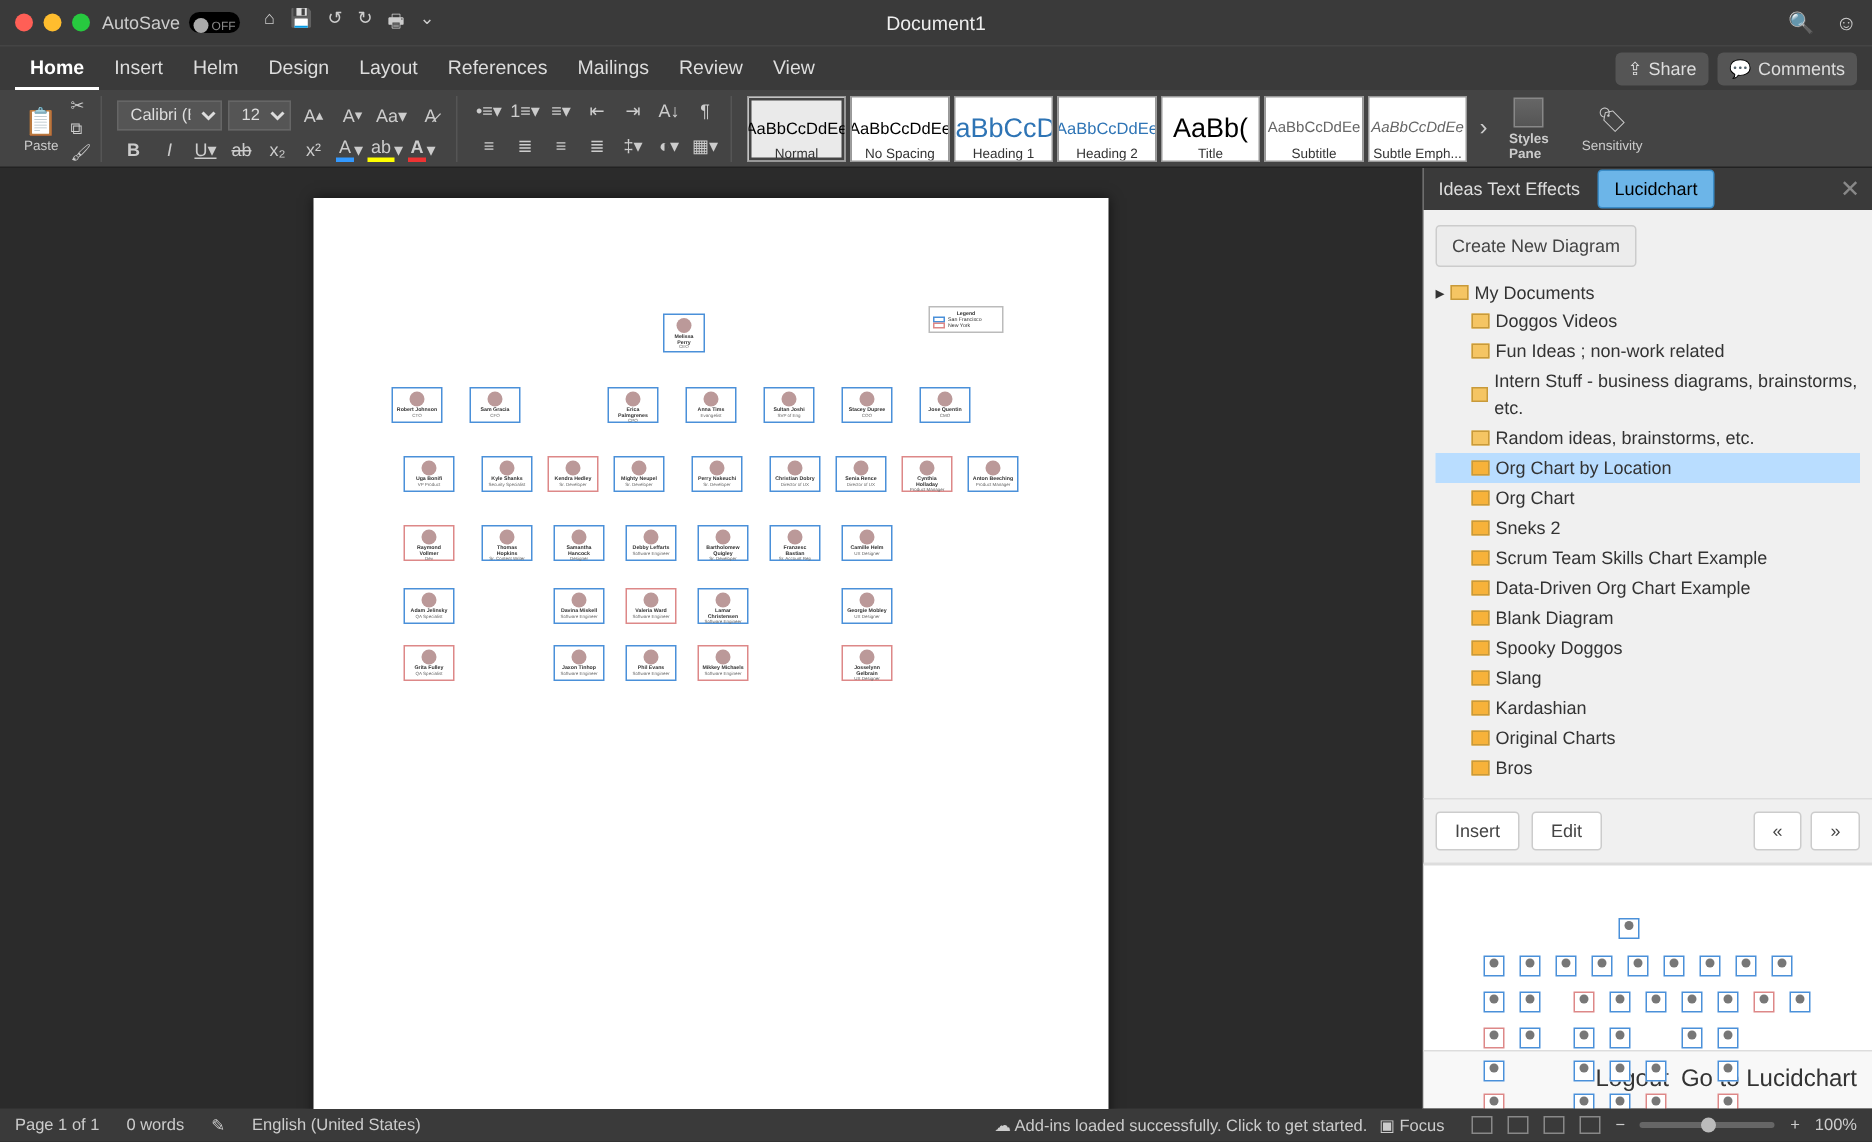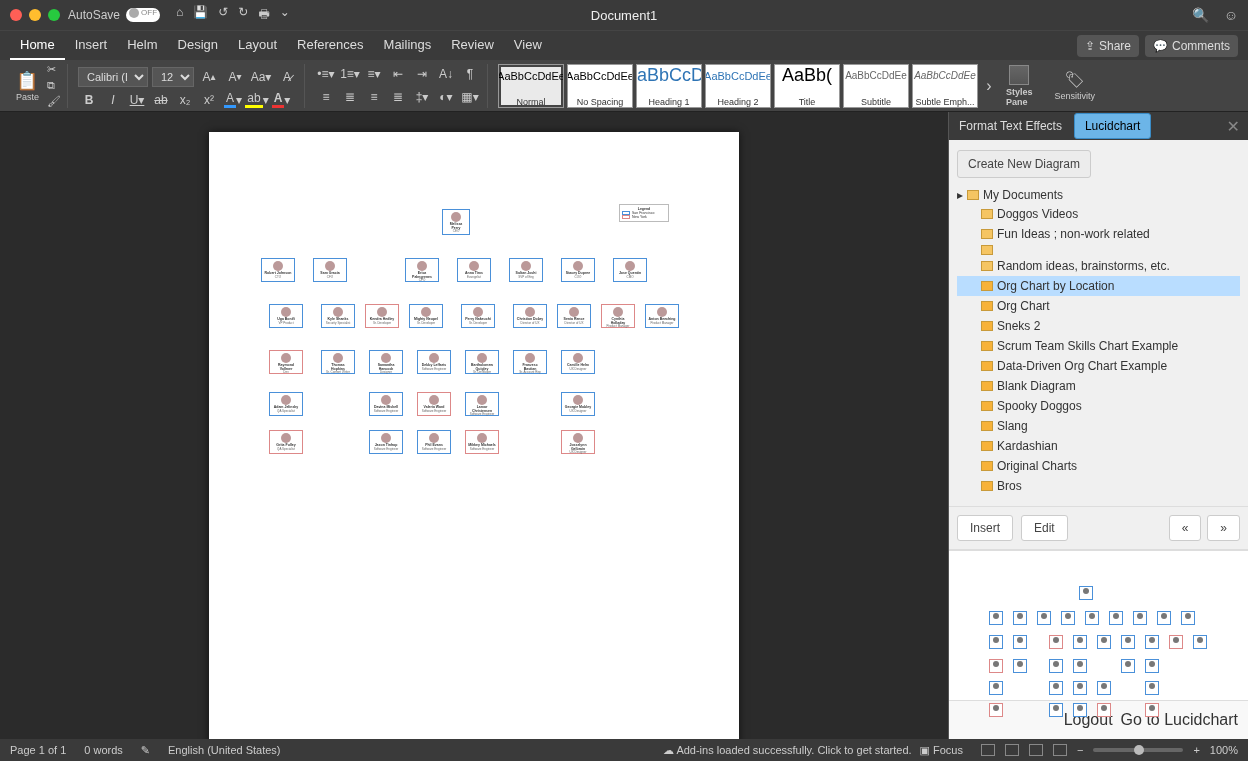--- a/index.html
+++ b/index.html
@@ -4,51 +4,51 @@
 <style>
 * { box-sizing: border-box; margin: 0; padding: 0; font-family: -apple-system, "Segoe UI", sans-serif; }
 body { width: 1248px; height: 761px; overflow: hidden; background: #2b2b2b; color: #ddd; }
 
 
 .titlebar { height: 30px; background: #3a3a3a; display: flex; align-items: center; padding: 0 10px; gap: 8px; font-size: 12px; }
 .traffic { display: flex; gap: 7px; }
 .traffic span { width: 12px; height: 12px; border-radius: 50%; display: inline-block; }
 .t-red { background: #ff5f56; } .t-yel { background: #ffbd2e; } .t-grn { background: #27c93f; }
 .autosave { color: #ccc; display: flex; align-items: center; gap:6px;}
-.autosave-toggle { background:#ffffff; border-radius:8px; width:34px; height:14px; display:flex; align-items:flex-start; font-size:8px; color:#888; padding:0 3px; gap:2px;}
+.autosave-toggle { background:#000000; border-radius:8px; width:34px; height:14px; display:flex; align-items:flex-end; font-size:8px; color:#888; padding:0 3px; gap:2px;}
 .autosave-toggle::before { content:''; width:10px; height:10px; background:#aaa; border-radius:50%; }
 .qat { display:flex; gap:10px; color:#ccc; padding-left:8px; }
 .qat span { cursor:default; }
 .doc-title { position:absolute; left:50%; transform:translateX(-50%); color:#eee; font-size:13px; }
 .titlebar-right { margin-left:auto; display:flex; gap:14px; color:#ccc; font-size:14px;}
 
 
 .tabbar { height:30px; background:#3a3a3a; border-top:1px solid #444; display:flex; align-items:center; padding:0 10px; font-size:13px;}
 .tabbar .tab { padding:6px 10px; color:#ddd; cursor:default; }
-.tabbar .tab.active { color:#fff; border-bottom:2px solid #fff; font-weight:400;}
+.tabbar .tab.active { color:#fff; border-bottom:2px solid #fff; font-weight:700;}
 .tab-spacer { flex:1; }
 .tabbtn { background:#555; border-radius:4px; padding:4px 8px; margin-left:6px; font-size:12px; display:flex; align-items:center; gap:4px; color:#ddd;}
 
 
 .ribbon { height:52px; background:#444; display:flex; align-items:center; padding:0 6px; gap:4px; border-bottom:1px solid #222;}
 .ribbon-group { display:flex; align-items:center; gap:4px; padding:0 6px; border-right:1px solid #555; height:44px;}
 .paste-group { display:flex; flex-direction:column; align-items:center; font-size:9px; color:#ccc; padding:0 4px;}
 .paste-icon { font-size:18px; }
 .mini-icons { display:flex; flex-direction:column; gap:3px; font-size:11px; color:#ccc;}
 .font-sel { background:#555; border:1px solid #666; color:#ddd; font-size:11px; height:20px; padding:0 4px;}
 .font-name { width:70px;} .font-size { width:42px;}
 .btn-icon { display:inline-flex; align-items:center; justify-content:center; width:22px; height:20px; font-size:12px; color:#ccc;}
 .btn-icon.b { font-weight:700;} .btn-icon.i { font-style:italic;} .btn-icon.u { text-decoration:underline;} .btn-icon.s { text-decoration:line-through;}
 .font-color { border-bottom:3px solid #e33; display:inline-block; padding:0 2px; font-weight:700;}
 .highlight-color { border-bottom:3px solid #ff0; display:inline-block; padding:0 2px;}
 .char-color { border-bottom:3px solid #39f; padding:0 2px;}
 .para-row { display:flex; gap:2px;}
 
 .styles-gallery { display:flex; gap:3px; padding-left:6px;}
-.style-card { width:66px; height:44px; background:#fff; color:#000; display:flex; flex-direction:column; align-items:center; justify-content:space-between; font-size:9px; border:1px solid #999; overflow:hidden;}
+.style-card { width:66px; height:44px; background:#fff; color:#000; display:flex; flex-direction:column; align-items:center; justify-content:flex-end; font-size:9px; border:1px solid #999; overflow:hidden;}
 .style-card.sel { box-shadow:0 0 0 2px #444 inset; background:#eaeaea;}
 .style-card .sample { font-size:11px; height:22px; display:flex; align-items:center;}
 .style-label { font-size:9px; color:#333;}
 .heading1 .sample{ color:#2e74b5; font-size:18px;}
 .heading2 .sample{ color:#2e74b5; font-size:11px;}
 .title .sample{ font-size:18px; font-weight:400;}
 .subtitle .sample{ color:#666; font-size:10px;}
 .subtle .sample{ font-style:italic; color:#666; font-size:10px;}
 .gallery-more { width:14px; display:flex; align-items:center; justify-content:center; color:#ccc;}
 .styles-pane-btn { display:flex; flex-direction:column; align-items:center; font-size:9px; color:#ccc; padding:0 6px; gap:2px;}
@@ -424,38 +424,39 @@
         <div class="oc red" style="left: 352px; top: 298px; width: 34px; height: 24px;">
           <div class="av"></div>
           <div class="n">Josselynn Gelbrain</div>
           <div class="r">UX Designer</div>
         </div>
       </div>
   </div>
 
   <div class="sidebar">
     <div class="side-tabs">
-      <div class="side-tab">Format Text Effects</div>
+      <div class="side-tab">Ideas Text Effects</div>
       <div class="side-tab active">Lucidchart</div>
       <div class="side-close">✕</div>
     </div>
     <div class="side-body">
       <div class="create-btn">Create New Diagram</div>
       <div class="tree" id="tree">
         <div class="tree-root">▸ <span class="folder-ic" style="width:12px;height:10px;background:#f5c563;border:1px solid #c89a3a;display:inline-block;"></span> <span>My Documents</span></div>
       <div class="tree-item">
             <span class="folder-ic"></span>
             <span>Doggos Videos</span>
           </div>
           <div class="tree-item">
             <span class="folder-ic"></span>
             <span>Fun Ideas ; non-work related</span>
           </div>
           <div class="tree-item">
             <span class="folder-ic"></span>
+            <span>Intern Stuff - business diagrams, brainstorms, etc.</span>
           </div>
           <div class="tree-item">
             <span class="folder-ic"></span>
             <span>Random ideas, brainstorms, etc.</span>
           </div>
           <div class="tree-item doc sel">
             <span class="folder-ic"></span>
             <span>Org Chart by Location</span>
           </div>
           <div class="tree-item doc">

